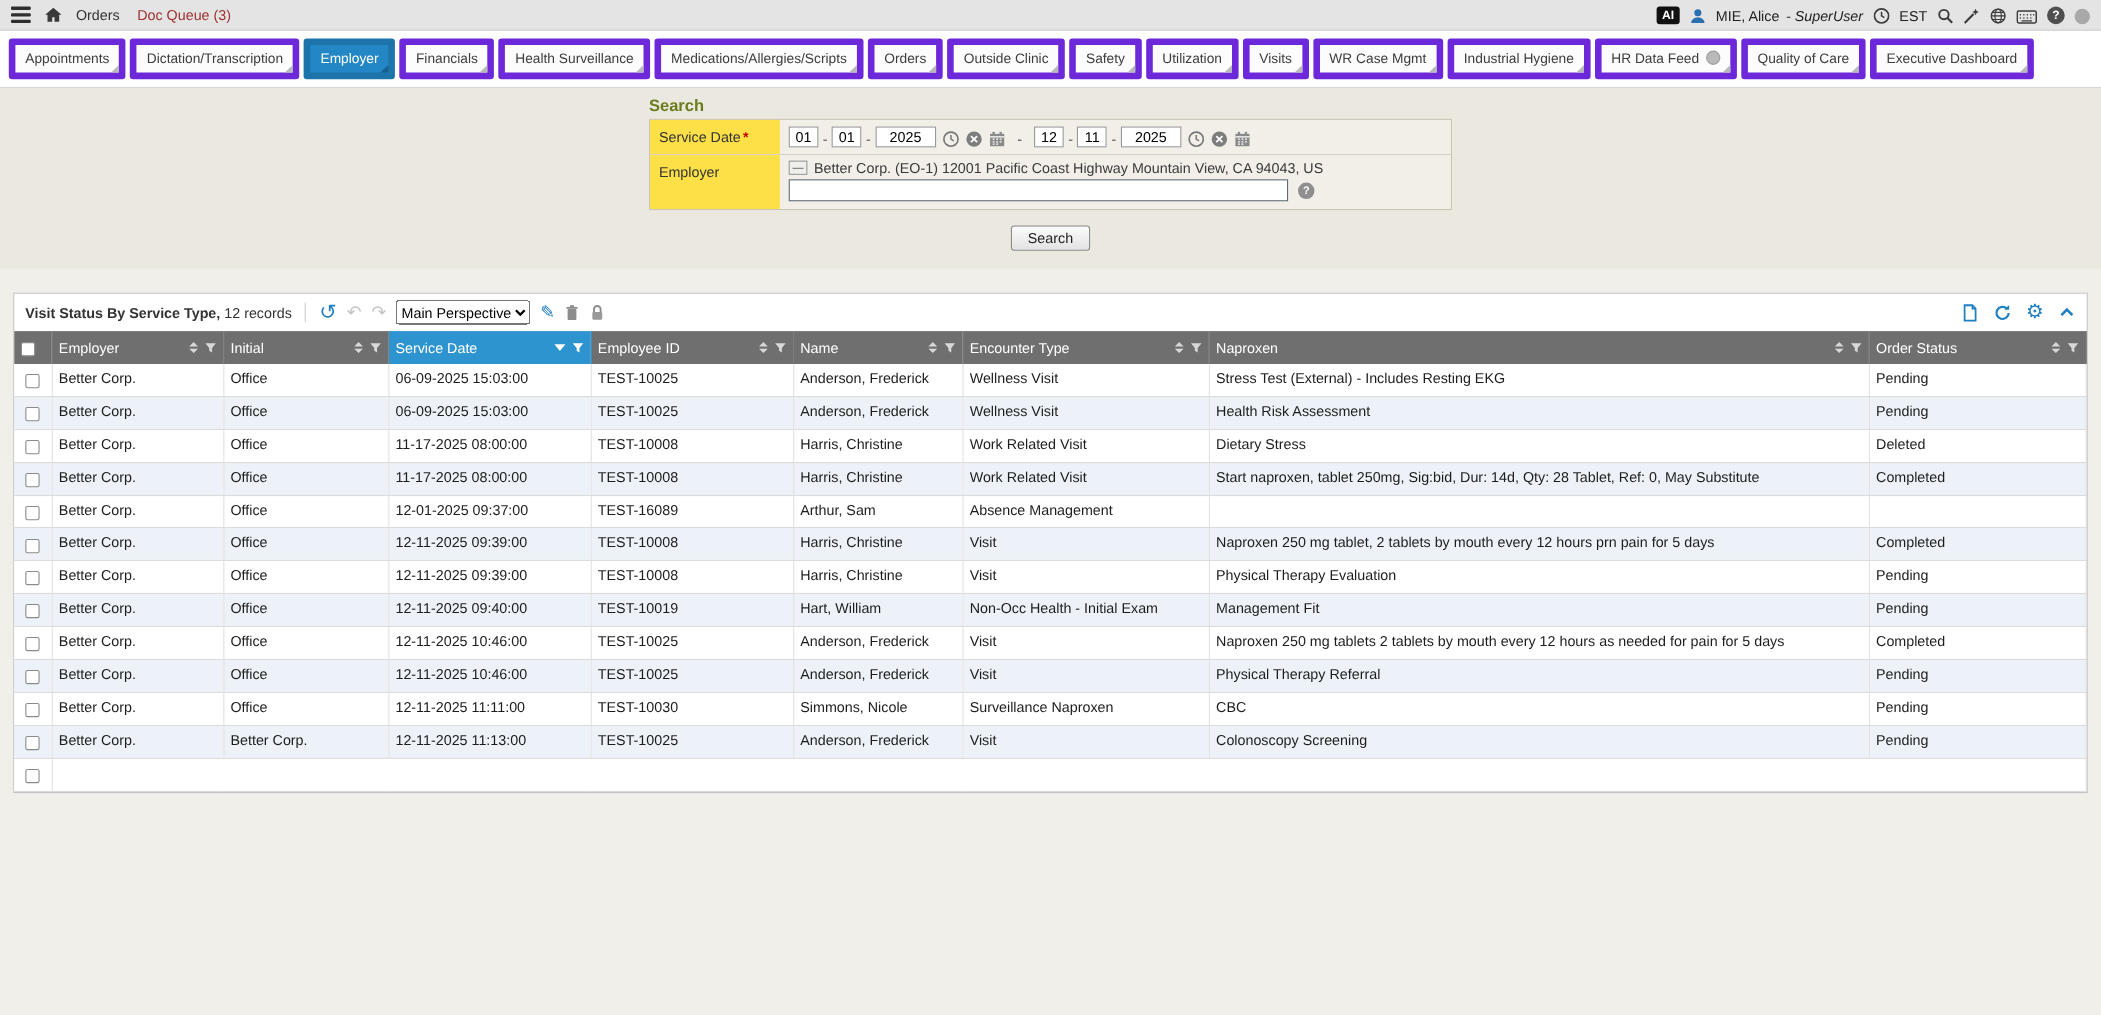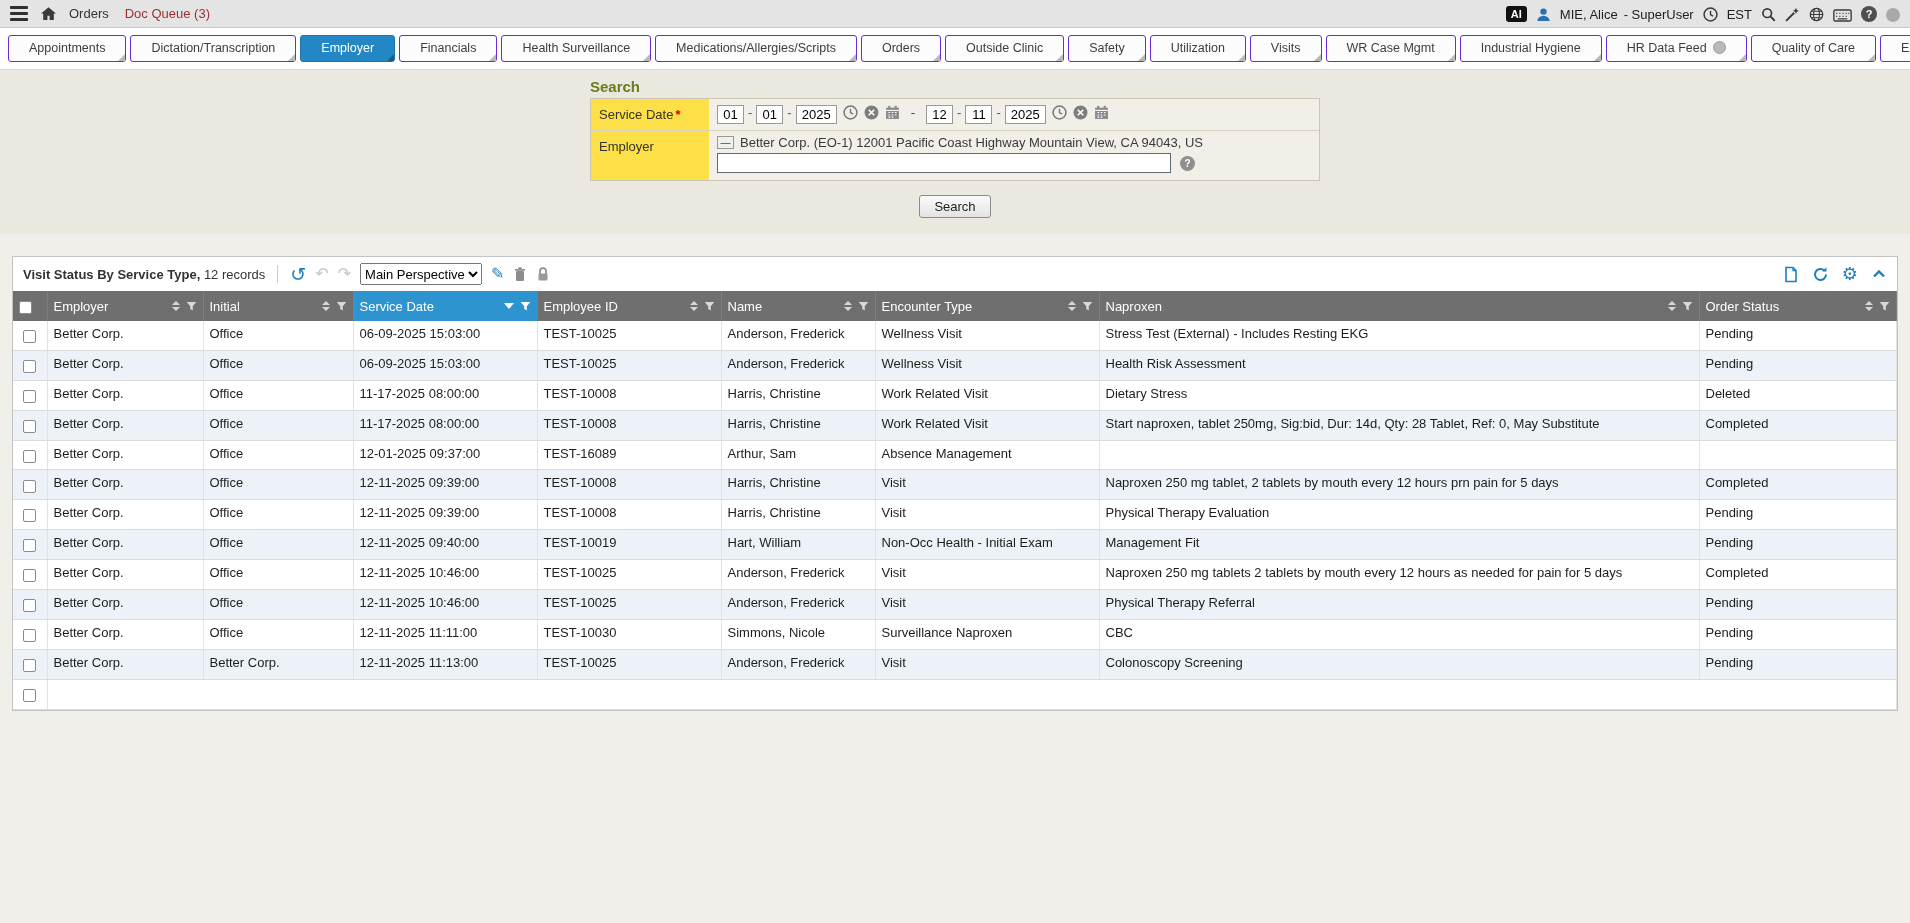--- a/index.html
+++ b/index.html
@@ -11,51 +11,51 @@
   .topbar{height:28px;background:#e4e4e4;border-bottom:1px solid #c9c9c9;
           display:flex;align-items:center;padding:0 10px;gap:12px;font-size:13px}
   .tb-icon{display:inline-flex;align-items:center;cursor:pointer}
   .burger{display:inline-flex;flex-direction:column;gap:3px}
   .burger i{width:18px;height:3px;background:#2f2f2f;border-radius:1px}
   .breadcrumb{display:flex;gap:16px}
   .crumb{color:#333;text-decoration:none;cursor:pointer}
   .crumb-red{color:#9d3030}
   .tb-right{margin-left:auto;display:flex;align-items:flex-end;gap:9px}
   .ai-badge{background:#111;color:#fff;font-weight:bold;font-size:11px;padding:2px 5px;border-radius:3px;cursor:pointer}
-  .user-role{margin-left:-3px}
+  .user-role{font-style:italic;margin-left:-3px}
   .help-badge{width:16px;height:16px;border-radius:50%;background:#4f4f4f;color:#fff;font-size:11px;
               font-weight:bold;display:inline-flex;align-items:center;justify-content:center;cursor:pointer}
   .status-dot{width:14px;height:14px;border-radius:50%;background:#a9a9a9;display:inline-block}
 
   
   .tabbar{background:#fff;padding:7px 8px 7px;display:flex;gap:4px;align-items:flex-end;
           border-bottom:1px solid #d8d8d8;white-space:nowrap}
-  .tab{position:relative;border:1px solid #6d28d9;border-radius:3px;background:#fcfcfc;
-       padding:5px 20px 6px;font-size:12.5px;color:#3d3d3d;cursor:pointer}
+  .tab{position:relative;border:6px solid #6d28d9;border-radius:3px;background:#fcfcfc;
+       padding:5px 9px 6px;font-size:12.5px;color:#3d3d3d;cursor:pointer}
   .tab::after{content:"";position:absolute;right:0;bottom:0;width:0;height:0;border-style:solid;
        border-width:0 0 7px 7px;border-color:transparent transparent #b9b9b9 transparent}
   .tab.active{background:#2287c4;border-color:#1d74aa;color:#fff}
   .tab.active::after{border-color:transparent transparent #145f8e transparent}
   .tab-status-icon{display:inline-block;width:13px;height:13px;border-radius:50%;background:#b9b9b9;
        border:1px solid #9d9d9d;margin-left:6px;vertical-align:-2px}
 
   
   .search-band{background:#ebe8e0;padding:8px 0 16px}
   .search-wrap{width:730px;margin:0 auto}
   .search-title{margin:0 0 3px;font-size:15px;color:#6b7c1c;font-weight:bold}
   .search-box{border:1px solid #cbc5b4;background:#f2efe8}
   .form-row{display:flex;border-bottom:1px solid #d8d2c2}
   .form-row:last-child{border-bottom:none}
   .form-label{flex:0 0 118px;background:#fde047;padding:8px 8px;font-size:13px;color:#333}
   .req{color:#c00;margin-left:2px;font-weight:bold}
-  .form-field{flex:1;padding:6px 8px;display:flex;align-items:flex-start;gap:4px;font-size:13px}
+  .form-field{flex:1;padding:6px 8px;display:flex;align-items:flex-end;gap:4px;font-size:13px}
   .form-field.stack{flex-direction:column;align-items:flex-start;gap:3px;padding:4px 8px 7px}
   input.dt{height:19px;border:1px solid #999;font-size:13px;text-align:center;
            font-family:inherit;padding:1px 2px;background:#fff}
-  .mm,.dd{width:27px}.yy{width:41px}
+  .mm,.dd{width:27px}.yy{width:55px}
   .dsep{color:#555}
   .rangesep{margin:0 7px;color:#444}
   .ficon{display:inline-flex;margin-left:2px;cursor:pointer}
   .selected-employer{display:flex;align-items:center;gap:6px}
   .remove-btn{width:17px;height:13px;line-height:8px;font-size:10px;border:1px solid #9a9a9a;
               background:#efefec;color:#444;padding:0;cursor:pointer}
   .sel-text{color:#3a3a3a}
   .emp-input-row{display:flex;align-items:center;gap:9px}
   .emp-input{width:454px;height:20px;border:1px solid #5f6b73;background:#fff;
              font-family:inherit;font-size:13px;padding:1px 4px}

